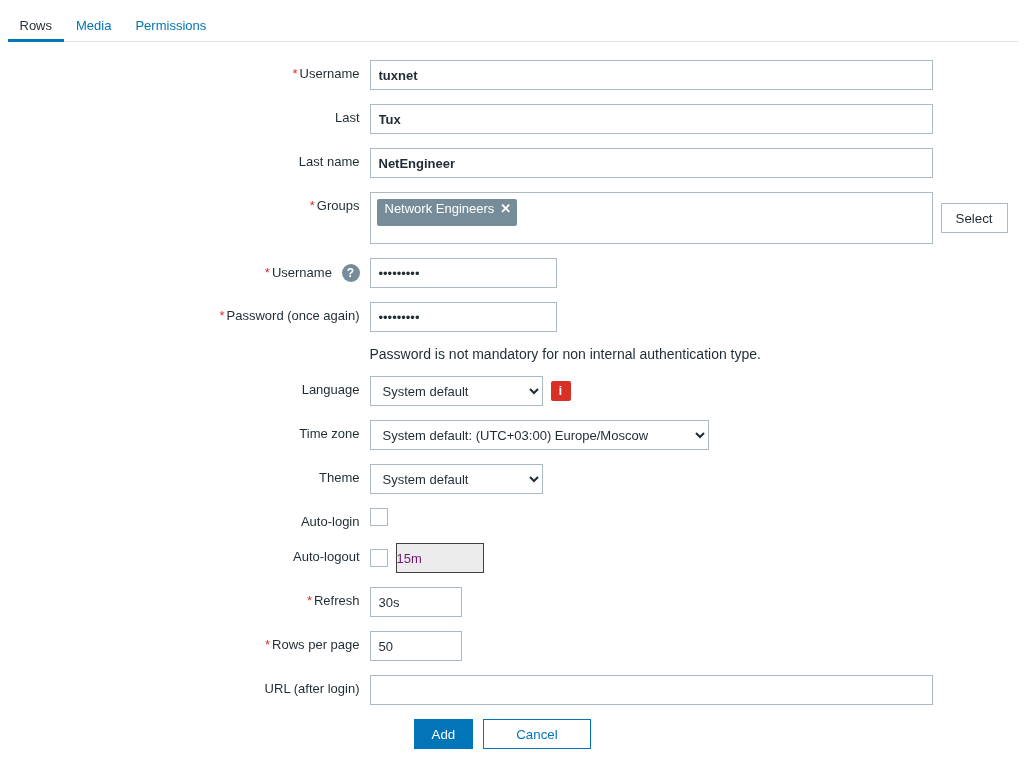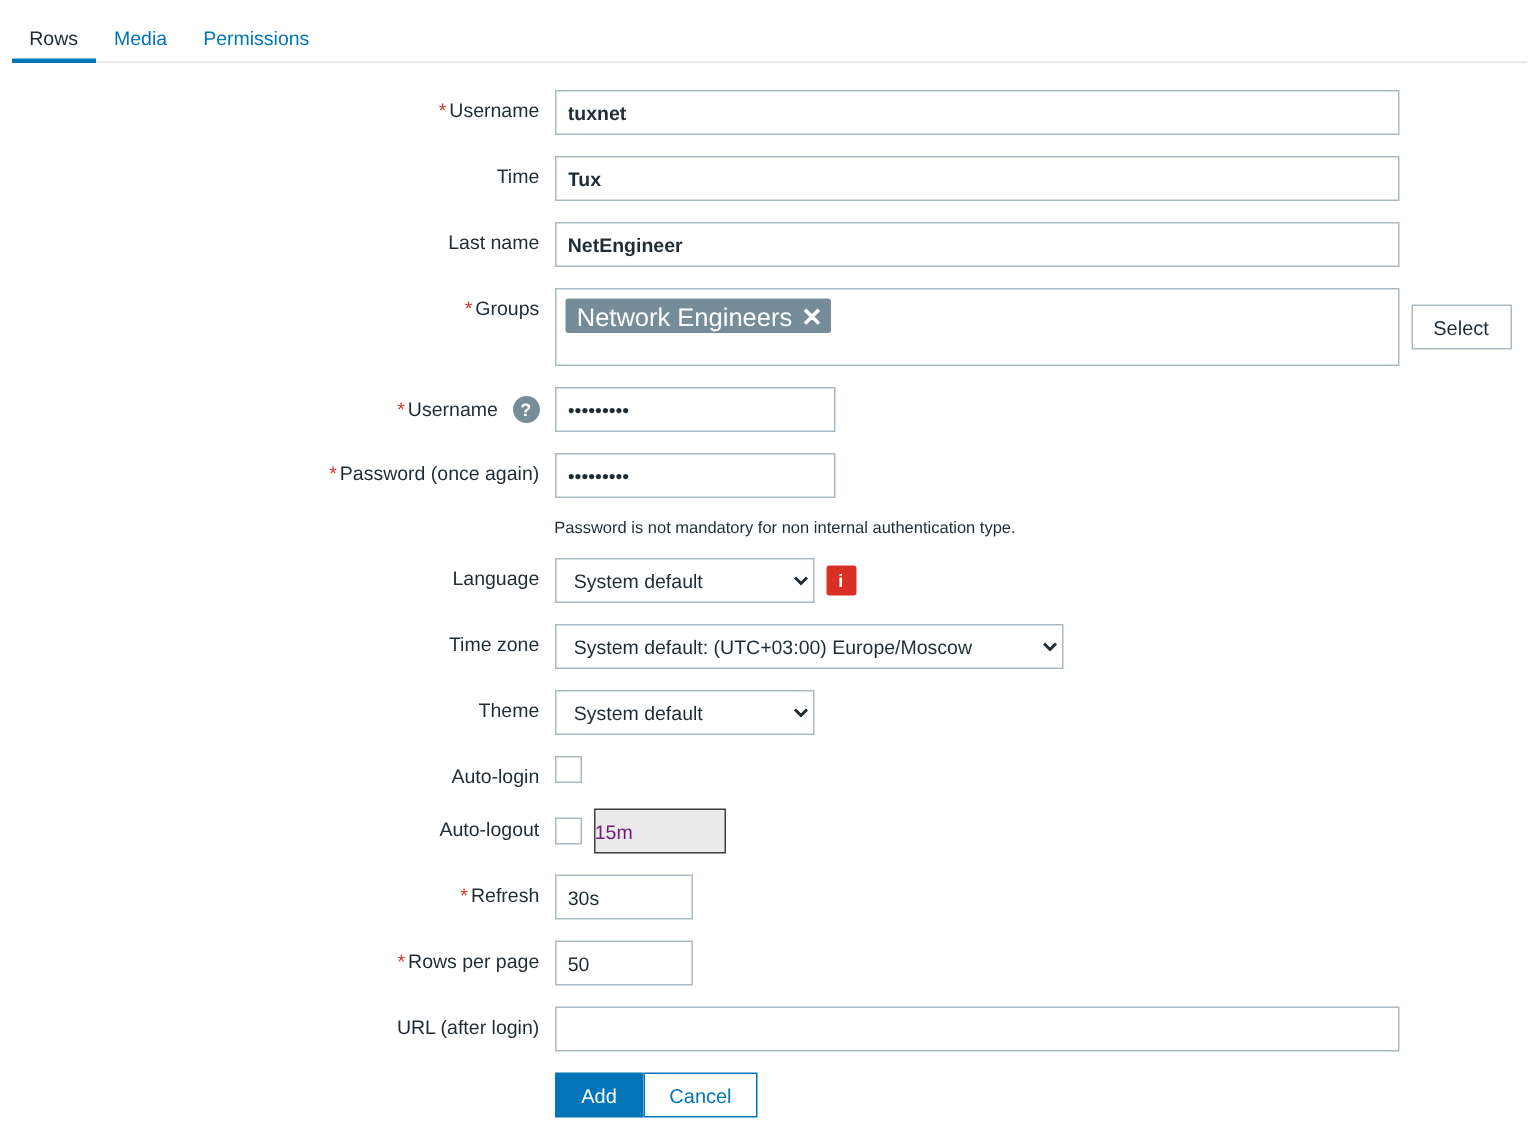--- a/index.html
+++ b/index.html
@@ -66,23 +66,23 @@
     width: 563px;
     min-height: 52px;
     height: auto;
     padding: 4px 6px 2px;
   }
   .tag {
     display: inline-flex;
     align-items: center;
     background: #768d99;
     color: #fff;
-    padding: 2px 6px 0 8px;
+    padding: 2px 6px 10px 8px;
     border-radius: 2px;
-    font-size: 17px;
+    font-size: 13px;
     margin: 2px 4px 2px 0;
   }
   .tag-x { margin-left: 6px; cursor: pointer; font-weight: bold; }
   .ms-input {
     border: none; outline: none;
     font-size: 13px; color:#1f2c33;
     width: 100%; padding: 4px 2px;
   }
   .ms-input::placeholder { color: #768d99; opacity:0.8;}
   .select-btn {
@@ -113,51 +113,51 @@
     background: #d93025;
     color: #fff;
     font-weight: bold;
     font-size: 12px;
     border-radius: 2px;
   }
   select { padding-right: 24px; }
   .sel-sm { width: 173px; }
   .sel-lg { width: 339px; }
   .pw { width: 187px; }
-  .hint { color: #1f2c33; font-size: 11px; }
+  .hint { color: #1f2c33; font-size: 14px; }
   .chk {
     width: 18px; height: 18px;
     border: 1px solid #acbbc2;
     background: #fff;
     display:inline-block;
   }
   .disabled-input {
     width: 88px; height: 30px;
     border: 1px solid #404040;
     background: #ebebeb;
     color: #701a75;
     padding: 5px 0;
     display:flex; align-items:center;
   }
   .num-sm { width: 92px; }
-  .actions { display:flex; gap:0; }
+  .actions { display:flex; gap:10px;margin-left:44px; }
   .btn-primary {
     background: #0275b8;
     color: #fff;
     border: none;
     height: 30px;
     padding: 0 18px;
     cursor: pointer;
   }
   .btn-secondary {
     background: #fff;
     color: #0275b8;
     border: 1px solid #0275b8;
     height: 30px;
-    padding: 0 16px;
+    padding: 0 32px;
     cursor: pointer;
   }
 </style>
 </head>
 <body>
 
 <div class="page">
 
   <div class="tabs">
     <div class="tab active">Rows</div>
@@ -168,21 +168,21 @@
   <div class="form">
 
     <div class="row">
       <div class="label-col"><span class="req">*</span><span>Username</span></div>
       <div class="field-col">
           <input type="text" class="wide" value="tuxnet" style="">
         </div>
     </div>
 
     <div class="row">
-      <div class="label-col"><span>Time</span></div>
+      <div class="label-col"><span>Last</span></div>
       <div class="field-col">
           <input type="text" class="wide" value="Tux" style="">
         </div>
     </div>
 
     <div class="row">
       <div class="label-col"><span>Last name</span></div>
       <div class="field-col">
           <input type="text" class="wide" value="NetEngineer" style="">
         </div>

